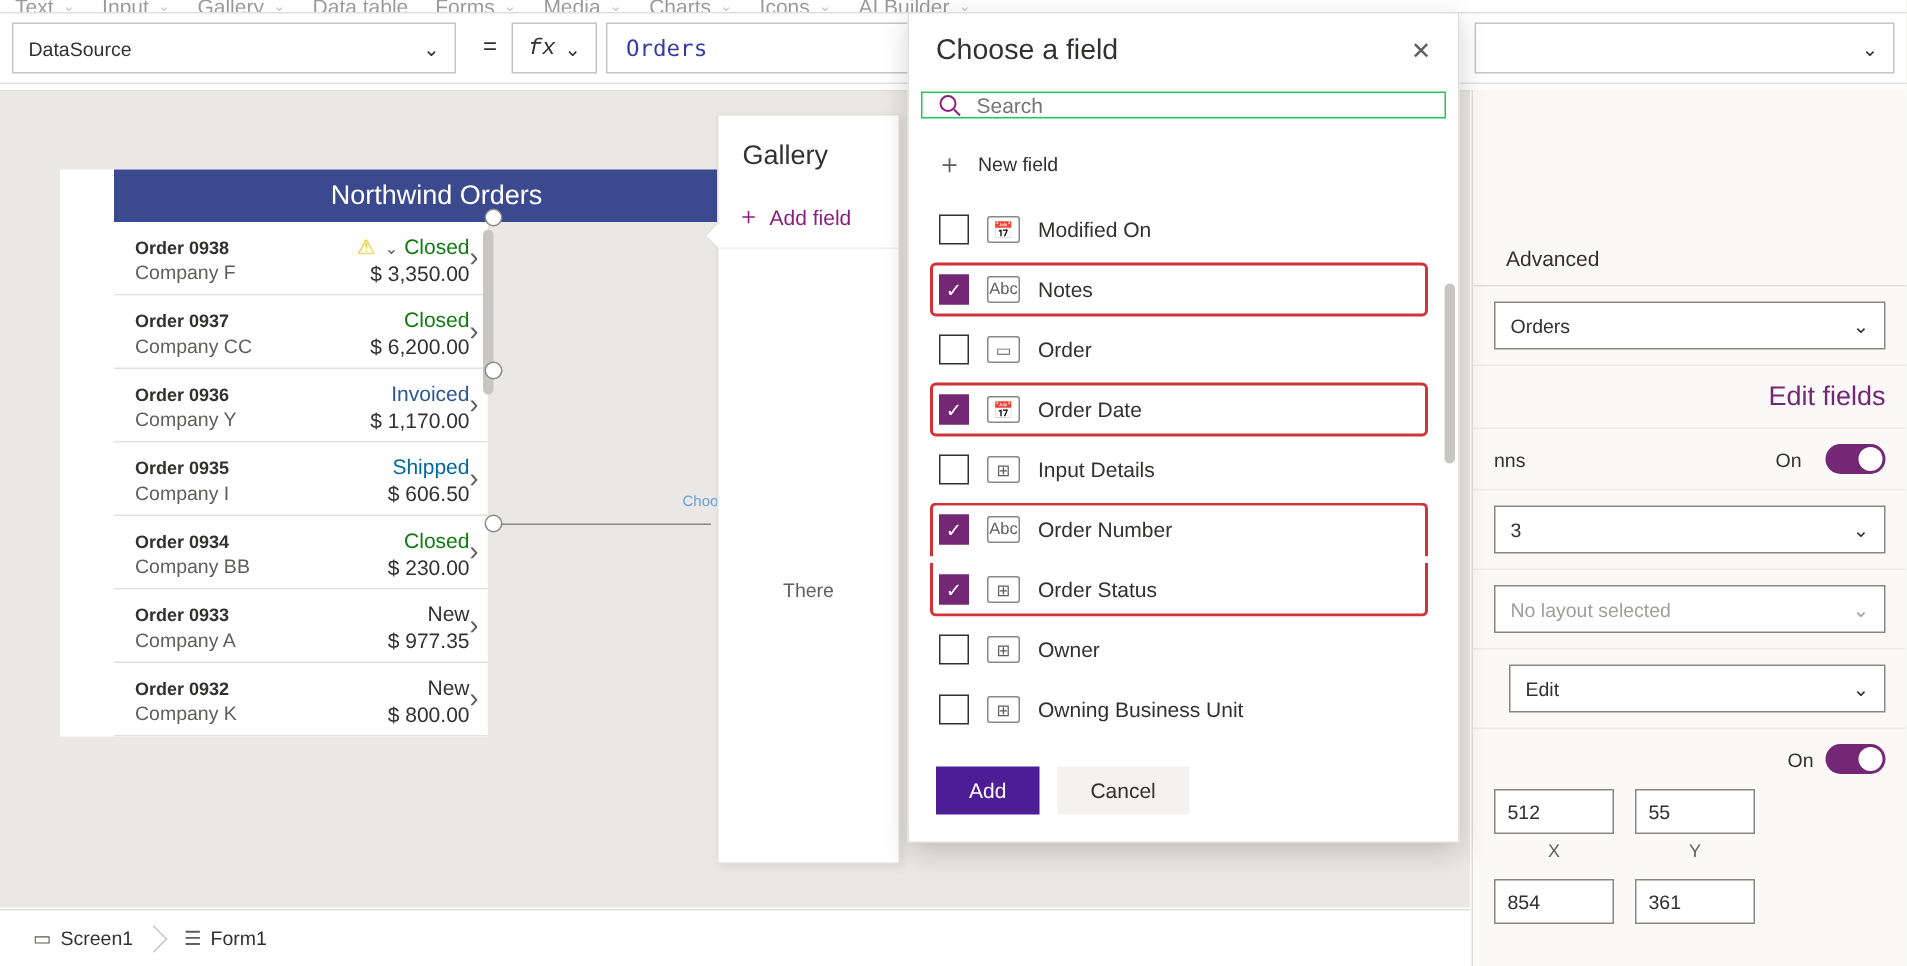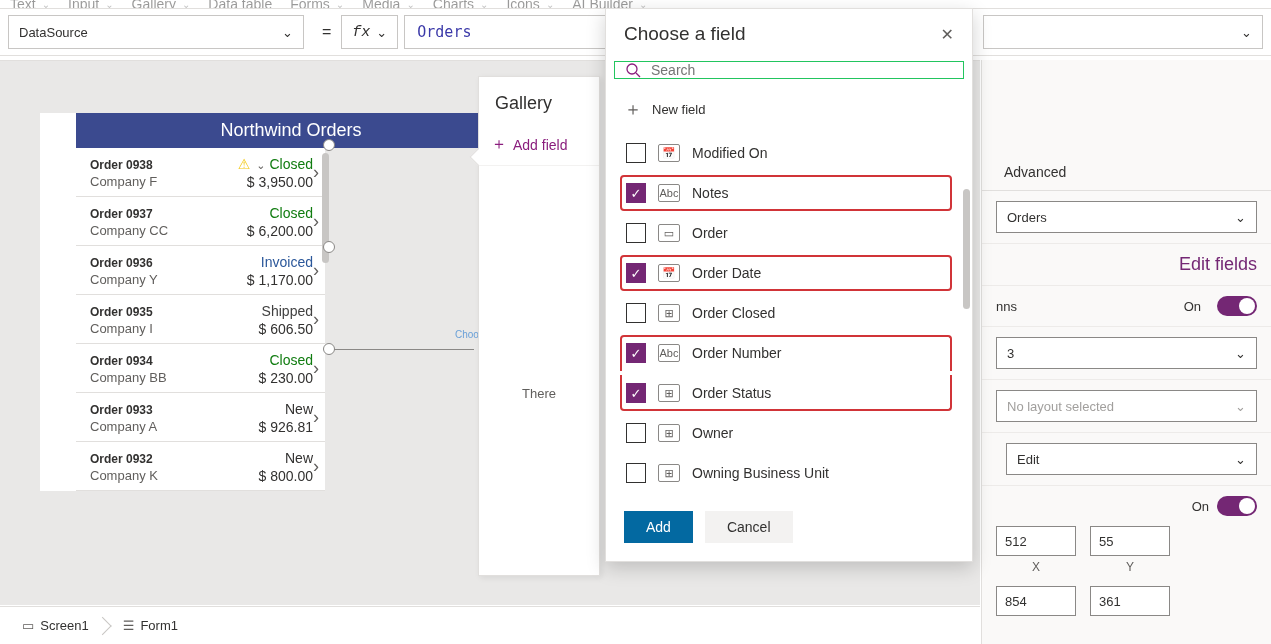--- a/index.html
+++ b/index.html
@@ -25,21 +25,21 @@
   .gallery { position:absolute; left:40px; top:52px; width:285px; background:#fff;padding-left:36px; }
   .gallery-header { background:#3b4a8f; color:#fff; font-size:18px; padding:7px 0; text-align:center; width:430px; margin-left:0; }
   .order-row { display:flex; align-items:center; border-bottom:1px solid #e1dfdd; padding:8px 12px 6px 14px; position:relative; background:#fff;}
   .order-row .left { flex:1; }
   .order-num { font-weight:600; font-size:12px; }
   .order-comp { color:#605e5c; font-size:13px; margin-top:2px; }
   .order-row .right { text-align:right; min-width:90px;}
   .status { font-size:14px; }
   .status.closed { color:#107c10; }
   .status.invoiced { color:#2b579a; }
-  .status.shipped { color:#404040; }
+  .status.shipped { color:#0369a1; }
   .status.new { color:#323130; }
   .amount { font-size:14px; margin-top:2px;}
   .chev-right { position:absolute; right:6px; top:50%; transform:translateY(-50%); color:#605e5c; font-size:18px;}
   .warn { color:#f2c811; font-size:14px; margin-right:4px;}
   .dd-sm { color:#605e5c; font-size:11px; margin-left:2px;}
 
   .handle { width:12px; height:12px; background:#fff; border:1px solid #8a8886; border-radius:50%; position:absolute; }
   .hline { position:absolute; height:1px; background:#8a8886; }
   .scroll-thumb { position:absolute; top:92px; left:322px; width:7px; height:110px; background:#c8c6c4; border-radius:4px;}
   .choose-hint { position:absolute; left:455px; top:268px; font-size:10px; color:#6aa0d8; }
@@ -64,21 +64,21 @@
   .field-list { padding:4px 12px 4px 14px; max-height:398px; overflow:hidden; position:relative;}
   .fl-scroll { position:absolute; right:2px; top:60px; width:7px; height:120px; background:#c8c6c4; border-radius:4px;}
   .field-opt { display:flex; align-items:center; gap:12px; padding:10px 6px; position:relative;}
   .hlbox { position:absolute; left:0; right:8px; top:2px; bottom:2px; border:2px solid #d13438; border-radius:4px; pointer-events:none;}
   .chk { width:20px; height:20px; border:1px solid #323130; display:flex; align-items:center; justify-content:center; background:#fff;}
   .chk.on { background:#742774; border-color:#742774; color:#fff; font-size:13px;}
   .ftype { width:22px; height:18px; display:flex; align-items:center; justify-content:center; color:#605e5c; font-size:11px; border:1px solid #8a8886; border-radius:2px;}
   .fname { font-size:14px; }
   .fp-actions { display:flex; gap:12px; padding:14px 18px 18px;}
   .btn { padding:8px 22px; font-size:14px; cursor:pointer; border:none;}
-  .btn-primary { background:#0369a1; color:#fff;}
+  .btn-primary { background:#4c1d95; color:#fff;}
   .btn-default { background:#f3f2f1; color:#323130;}
 
   
   .props { position:absolute; right:0; top:60px; width:290px; height:584px; background:#faf9f8; border-left:1px solid #e1dfdd;}
   .help-ic { position:absolute; right:14px; top:52px; width:20px; height:20px; border:1px solid #605e5c; border-radius:50%; text-align:center; font-size:13px; color:#605e5c; line-height:18px;}
   .tabs { display:flex; border-bottom:1px solid #e1dfdd; padding:0 8px; margin-top:92px;}
   .tab { padding:12px 14px 10px; font-size:14px; color:#323130;}
   .prop-row { display:flex; align-items:center; justify-content:space-between; padding:10px 14px; border-bottom:1px solid #edebe9;}
   .prop-row.noborder { border-bottom:none;}
   .ddwide { flex:1; height:32px; border:1px solid #8a8886; background:#fff; display:flex; align-items:center; justify-content:space-between; padding:0 10px; margin-left:10px;}
@@ -165,21 +165,21 @@
   <div class="gallery">
     <div class="gallery-header">Northwind Orders</div>
     <div id="orders-container">
         <div class="order-row">
           <div class="left">
             <div class="order-num">Order 0938</div>
             <div class="order-comp">Company F</div>
           </div>
           <div class="right">
             <div class="status closed"><span class="warn">⚠</span><span class="dd-sm">⌄</span> Closed</div>
-            <div class="amount">$ 3,950.00</div>
+            <div class="amount">$ 3,350.00</div>
           </div>
           <span class="chev-right">›</span>
         </div>
         <div class="order-row">
           <div class="left">
             <div class="order-num">Order 0937</div>
             <div class="order-comp">Company CC</div>
           </div>
           <div class="right">
             <div class="status closed">Closed</div>
@@ -220,21 +220,21 @@
           </div>
           <span class="chev-right">›</span>
         </div>
         <div class="order-row">
           <div class="left">
             <div class="order-num">Order 0933</div>
             <div class="order-comp">Company A</div>
           </div>
           <div class="right">
             <div class="status new">New</div>
-            <div class="amount">$ 926.81</div>
+            <div class="amount">$ 977.35</div>
           </div>
           <span class="chev-right">›</span>
         </div>
         <div class="order-row">
           <div class="left">
             <div class="order-num">Order 0932</div>
             <div class="order-comp">Company K</div>
           </div>
           <div class="right">
             <div class="status new">New</div>
@@ -301,21 +301,21 @@
       </div>
       <div class="field-opt">
         <span class="hlbox"></span>
         <span class="chk on">✓</span>
         <span class="ftype">📅</span>
         <span class="fname">Order Date</span>
       </div>
       <div class="field-opt">
         <span class="chk "></span>
         <span class="ftype">⊞</span>
-        <span class="fname">Order Closed</span>
+        <span class="fname">Input Details</span>
       </div>
       <div class="field-opt">
         <span class="hlbox" style="border-bottom:none; border-bottom-left-radius:0;border-bottom-right-radius:0;"></span>
         <span class="chk on">✓</span>
         <span class="ftype">Abc</span>
         <span class="fname">Order Number</span>
       </div>
       <div class="field-opt">
         <span class="hlbox" style="border-top:none; border-top-left-radius:0;border-top-right-radius:0;"></span>
         <span class="chk on">✓</span>

